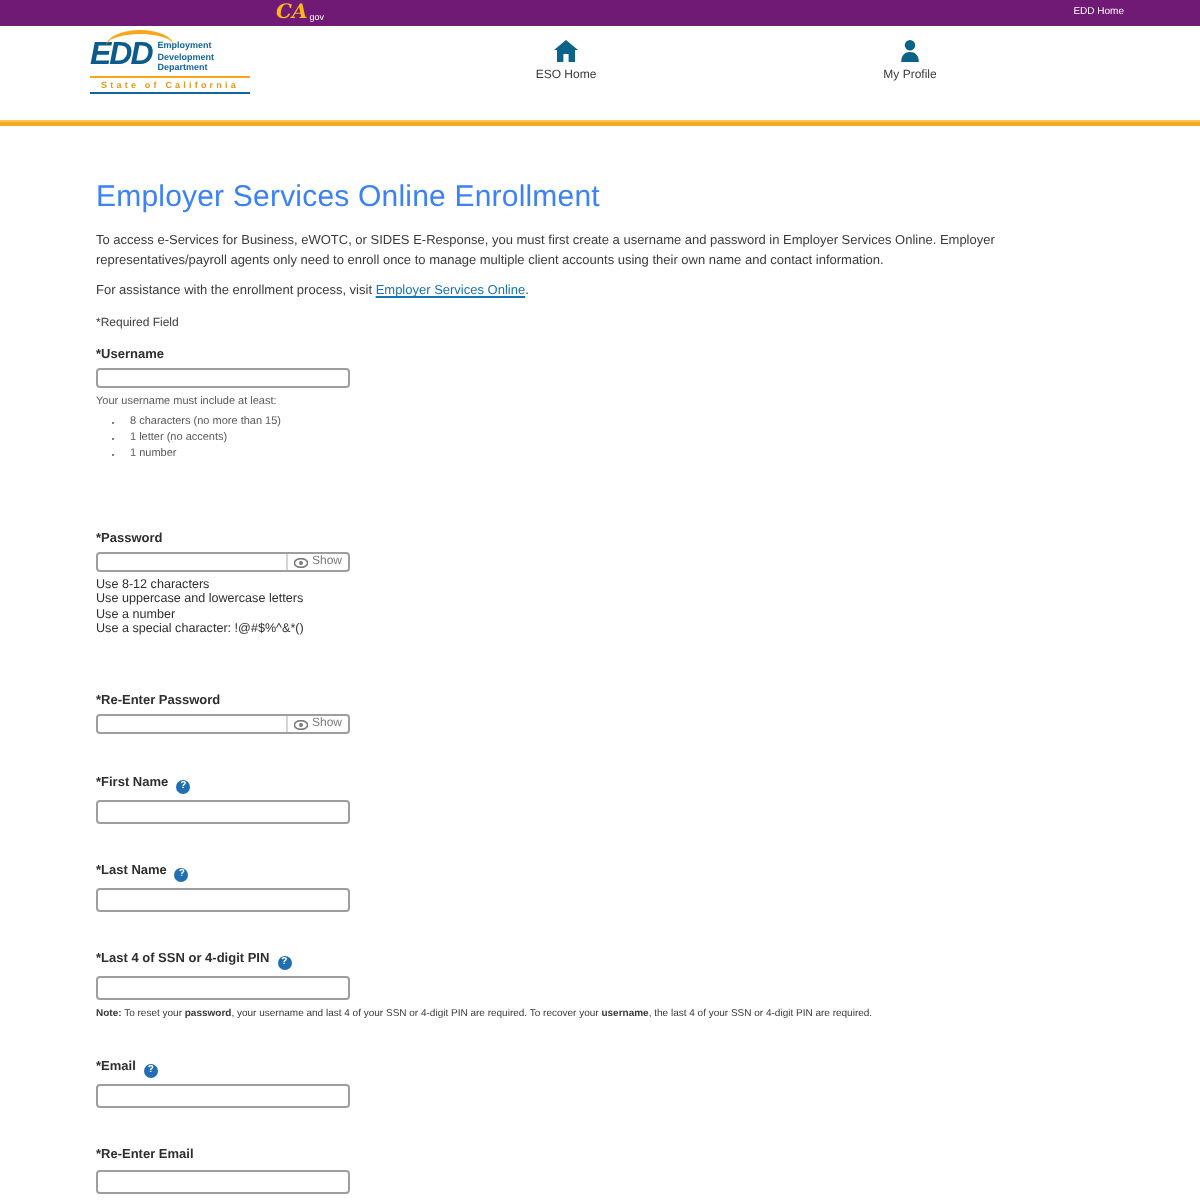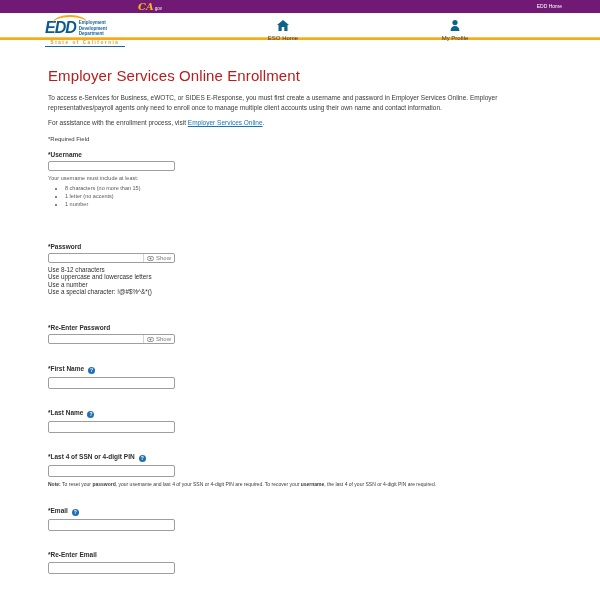--- a/index.html
+++ b/index.html
@@ -9,21 +9,21 @@
   
   .topbar { position:relative; height:13px; background:#701a75; }
   .cagov { position:absolute; left:138px; top:0; height:13px; display:flex; align-items:center; }
   .cagov .ca { font-family:"DejaVu Serif", serif; font-style:italic; font-weight:bold;
     font-size:10px; color:#FDB71A; line-height:13px; }
   .cagov .gov { font-size:4.5px; color:#fff; margin-left:1px; margin-top:4px; }
   .topbar-link { position:absolute; right:38px; top:0; line-height:13px;
     font-size:5px; color:#fff; text-decoration:none; }
 
   
-  .header { position:relative; height:24px; background:#fff; }
+  .header { position:relative; height:47px; background:#fff; }
   .eddlogo { position:absolute; left:45px; top:3px; width:80px; cursor:pointer; }
   .eddlogo-top { display:flex; align-items:flex-start; }
   .edd-arc { position:absolute; left:8px; top:-1px; width:34px; height:8px;
     border-top:2px solid #F9A61A; border-radius:50%/100% 100% 0 0; }
   .edd-word { font-size:16px; font-weight:bold; font-style:italic; color:#0B5C8D;
     letter-spacing:-1px; line-height:18px; padding-top:3px; }
   .edd-dept { margin-left:3px; padding-top:4px; }
   .edd-dept div { font-size:4.5px; font-weight:bold; color:#1464A0; line-height:5.5px; }
   .edd-state { margin-top:1px; border-top:1px solid #F9A61A; border-bottom:1px solid #1464A0;
     padding:1px 0; font-size:4.5px; font-weight:bold; color:#E8971C;
@@ -31,21 +31,21 @@
   .nav-item { position:absolute; top:6px; width:70px; text-align:center; cursor:pointer; }
   .nav-item.eso { left:248px; }
   .nav-item.profile { left:420px; }
   .nav-icon { height:13px; display:flex; justify-content:center; align-items:center; }
   .nav-label { margin-top:3px; font-size:6px; color:#3a3a3a; }
 
   .gold-rule { height:3px; background:#F9A91C; border-top:1px solid #FDC44F; }
 
   
   .content { padding:0 45px 0 48px; }
-  h1.title { margin-top:27px; font-size:15px; font-weight:normal; color:#b91c1c;
+  h1.title { margin-top:27px; font-size:15px; font-weight:normal; color:#3b82f6;
     letter-spacing:0.1px; }
   .intro { margin-top:9px; font-size:6.5px; line-height:10px; color:#3a3a3a; max-width:510px; }
   .assist { margin-top:6px; font-size:6.5px; color:#3a3a3a; }
   .link { color:#1474B8; text-decoration:underline; cursor:pointer; }
   .required { margin-top:10px; font-size:6px; color:#3a3a3a; }
 
   .group { margin-top:20px; }
   .group.first-gap { margin-top:9px; }
   .group.pw-gap { margin-top:35px; }
   .group.repw-gap { margin-top:29px; }

